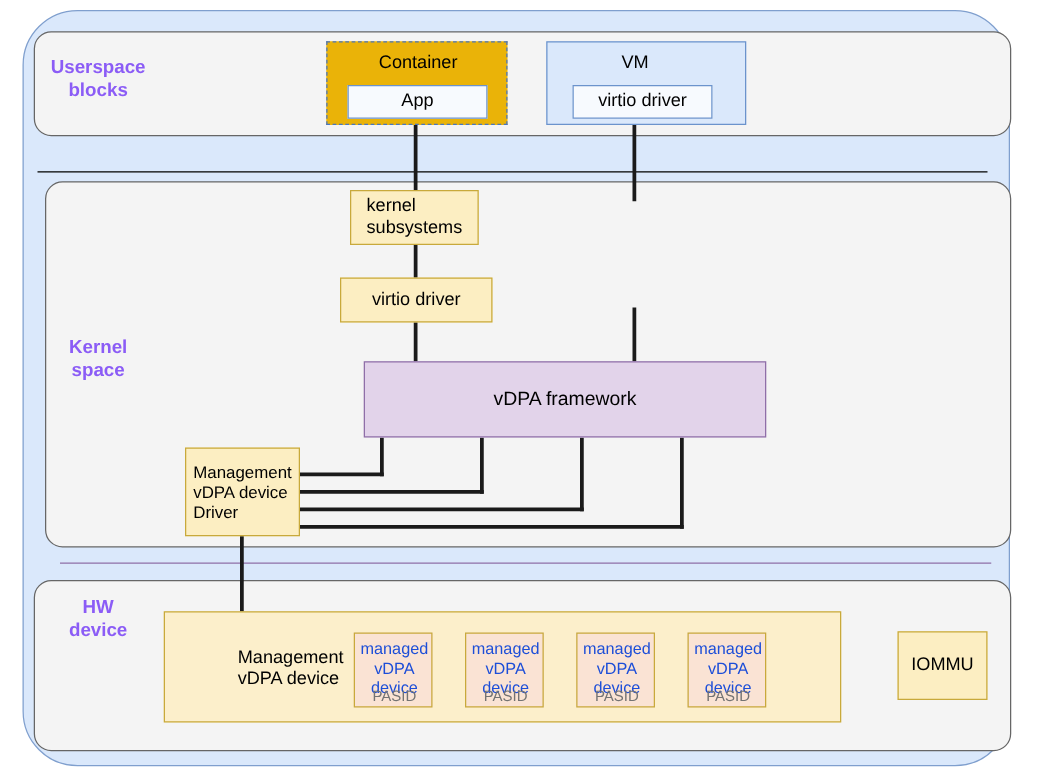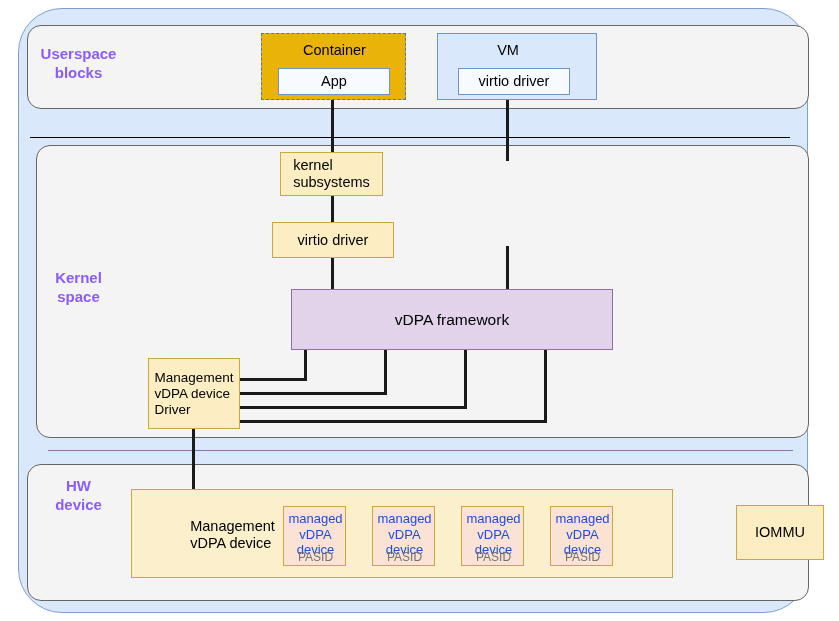--- a/index.html
+++ b/index.html
@@ -238,17 +238,17 @@
     </div>
 
     <div class="abs box-peach" style="left:418px; top:16px; width:63px; height:60px;">
       <div class="abs managed-text" style="left:0; top:4px; width:63px;">managed
 vDPA
 device</div>
       <div class="abs pasid" style="left:0; top:44px; width:63px;">PASID</div>
     </div>
   </div>
 
-  <div class="abs box-yellow node" style="left:736px; top:505px; width:88px; height:55px;">
+  <div class="abs box-yellow node" style="left:718px; top:505px; width:72px; height:55px;">
     <span>IOMMU</span>
   </div>
 
 </div>
 
 </body></html>

